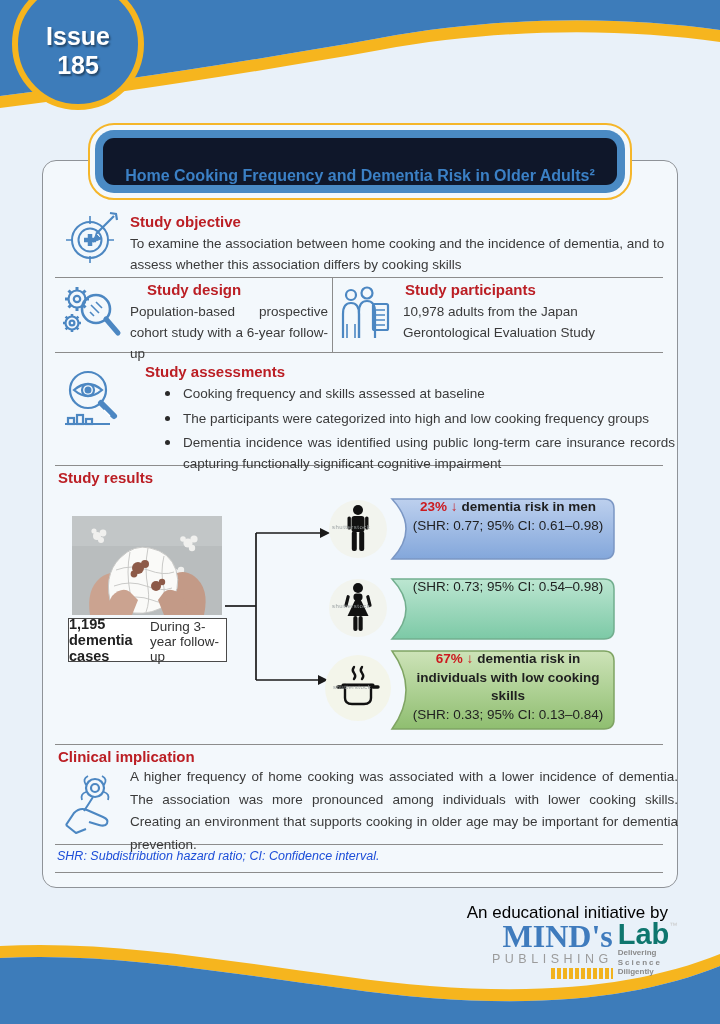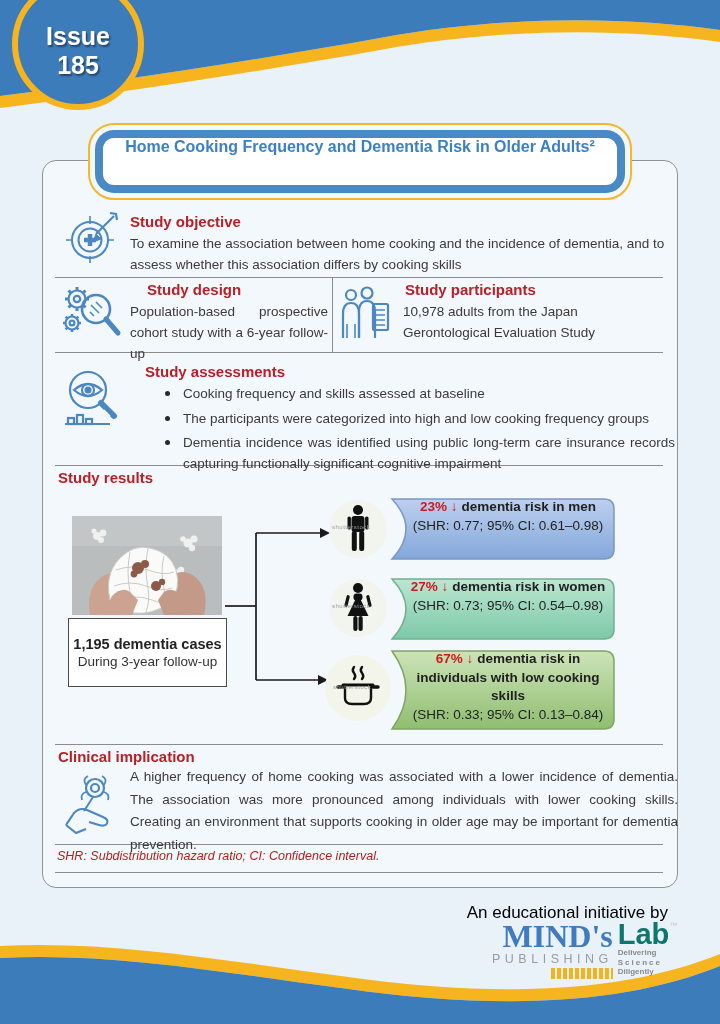--- a/index.html
+++ b/index.html
@@ -39,58 +39,58 @@
   }
   .divider{position:absolute;left:55px;width:608px;height:0;border-top:1px solid #8c8c8c;z-index:2;}
   .vdivider{position:absolute;left:332px;top:277px;height:75px;width:0;border-left:1px solid #8c8c8c;z-index:2;}
 
   
   .title-outer{
     left:88px;top:123px;width:544px;height:77px;box-sizing:border-box;
     border:2px solid #f5b62a;border-radius:26px;padding:5px;z-index:6;background:#f3f8fc;
   }
   .title-blue{background:#4a8ac4;border-radius:19px;height:100%;box-sizing:border-box;padding:8px;}
-  .title-white{background:#ffffff;border-radius:11px;height:100%;display:flex;align-items:flex-start;justify-content:center;}
+  .title-white{background:#0f172a;border-radius:11px;height:100%;display:flex;align-items:flex-end;justify-content:center;}
   .title-text{color:#3b80c5;font-weight:bold;font-size:16px;white-space:nowrap;}
 
   
   .sec-heading{position:absolute;color:#bb1e24;font-weight:bold;font-size:15px;z-index:3;}
   .body-text{position:absolute;font-size:13.5px;line-height:21px;color:#3a3a3a;z-index:3;}
   .justify{text-align:justify;}
   .bullets{position:absolute;left:165px;top:383px;width:510px;z-index:3;}
   .bullet-row{display:flex;margin-bottom:3.5px;}
   .bullet-dot{width:5px;height:5px;border-radius:50%;background:#2a2a2a;margin:8px 13px 0 0;flex:0 0 auto;}
   .bullet-text{font-size:13.5px;line-height:21px;color:#3a3a3a;text-align:justify;}
 
   
   .photo{left:72px;top:516px;width:150px;height:99px;z-index:3;}
   .caption-box{
-    left:68px;top:618px;width:159px;height:69px;box-sizing:border-box;
+    left:68px;top:618px;width:159px;height:44px;box-sizing:border-box;
     background:#ffffff;border:1.5px solid #4a4a4a;z-index:3;
-    display:flex;flex-direction:column;align-items:center;justify-content:center;
+    display:flex;align-items:center;justify-content:center;
   }
   .caption-line1{font-weight:bold;font-size:14.5px;color:#222;}
   .caption-line2{font-size:13.5px;color:#333;margin-top:2px;}
   .connectors{left:200px;top:500px;width:180px;height:200px;z-index:2;}
   .icon-circle{border-radius:50%;background:#f2f4ee;z-index:2;display:flex;align-items:center;justify-content:center;position:absolute;}
   .watermark{position:absolute;font-size:6px;color:#9aa0a2;z-index:4;letter-spacing:.5px;}
 
   .result-box{position:absolute;width:237px;z-index:3;}
   .result-box svg{position:absolute;left:0;top:0;}
   .rb-text{
     position:absolute;left:30px;top:0;width:200px;height:100%;
     display:flex;flex-direction:column;align-items:center;justify-content:flex-start;z-index:2;
   }
   .rb-line{font-size:13.5px;line-height:18.5px;text-align:center;color:#1f1f1f;}
   .pct{color:#cc1a1f;font-weight:bold;margin-right:4px;font-family:"Liberation Sans","DejaVu Sans",sans-serif;}
   .btxt{font-weight:bold;color:#1f1f1f;}
   .stat{font-size:13.5px;line-height:18.5px;color:#1f1f1f;text-align:center;}
 
   
-  .footnote{position:absolute;left:57px;top:849px;font-size:12.5px;font-style:italic;color:#b91c1c;z-index:3;}
+  .footnote{position:absolute;left:57px;top:849px;font-size:12.5px;font-style:italic;color:#1d4ed8;z-index:3;}
 
   
   .initiative{left:0;top:903px;width:668px;text-align:right;font-size:17px;color:#000000;z-index:4;}
   .logo{left:492px;top:921px;width:186px;display:flex;gap:5px;align-items:flex-start;z-index:6;}
   .logo-left{display:flex;flex-direction:column;align-items:flex-end;}
   .logo-mind{font-family:"Liberation Serif", serif;font-weight:bold;font-size:32px;line-height:30px;color:#3f7bbd;letter-spacing:0;}
   .logo-pub{font-size:12.5px;color:#9b9b9b;letter-spacing:4.5px;margin-top:1px;}
   .logo-bars{width:62px;height:11px;margin-top:2px;
     background:repeating-linear-gradient(90deg,#f2b31d 0 4px,transparent 4px 6px);}
   .logo-right{display:flex;flex-direction:column;align-items:flex-start;}
@@ -328,23 +328,20 @@
   <svg width="237" height="62" viewBox="0 0 237 62">
     <defs>
         <linearGradient id="g2" x1="0" y1="0" x2="0" y2="1">
       <stop offset="0" stop-color="#bce6d1"></stop>
           <stop offset="1" stop-color="#7cc9a6"></stop>
     </linearGradient>
       </defs>
     <path d="M14 1 L226 1 Q236 1 236 11 L236 51 Q236 61 226 61 L14 61 Q42 31 14 1 Z" fill="url(#g2)" stroke="#72ae8e" stroke-width="1.5"></path>
   </svg>
   <div class="rb-text">
-    <div class="rb-line">
-      <span class="pct">27% ↓</span><span class="btxt">dementia risk in women</span>
-    </div>
     <div class="rb-line btxt"></div>
     <div class="stat">(SHR: 0.73; 95% CI: 0.54–0.98)</div>
   </div>
 </div>
 
 <div class="result-box" style="left:378px;top:650px;height:80px;">
   <svg width="237" height="80" viewBox="0 0 237 80">
     <defs>
         <linearGradient id="g3" x1="0" y1="0" x2="0" y2="1">
       <stop offset="0" stop-color="#cde3b8"></stop>

